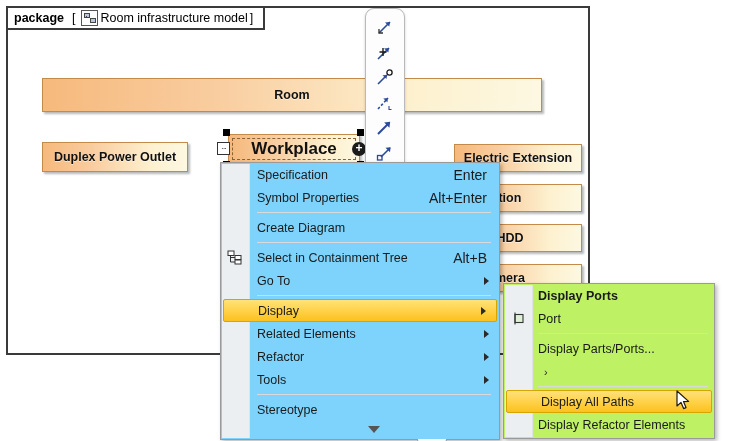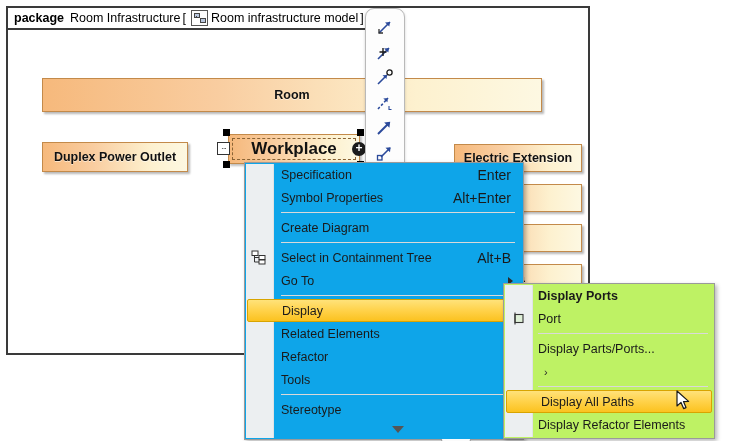--- a/index.html
+++ b/index.html
@@ -97,22 +97,22 @@
     background:#fdfdfd;border:1px solid #b9b9b9;
     border-radius:9px 9px 0 0;box-sizing:border-box;
     box-shadow:0 1px 3px rgba(0,0,0,.18);
     display:flex;flex-direction:column;align-items:center;padding-top:7px;
   }
   .pal-btn{width:32px;height:25px;display:flex;align-items:center;justify-content:center;}
   .pal-btn svg{display:block;}
 
   
   #ctx-menu{
-    position:absolute;left:244px;top:162px;width:280px;
-    background:#0ea5e9;border:1px solid #9a9a9a;box-sizing:border-box;
+    position:absolute;left:220px;top:162px;width:280px;
+    background:#7dd3fc;border:1px solid #9a9a9a;box-sizing:border-box;
     box-shadow:2px 2px 4px rgba(0,0,0,.28);
     padding-bottom:2px;
   }
   #ctx-menu .gutter{
     position:absolute;left:1px;top:1px;bottom:1px;width:27px;
     background:#eceff1;border-right:1px solid #e0e3e5;
   }
   .mi{
     position:relative;height:23px;display:flex;align-items:center;
     padding-left:36px;padding-right:10px;font-size:12.5px;color:#1a1a1a;
@@ -170,21 +170,20 @@
   
   #cursor{position:absolute;left:676px;top:390px;width:16px;height:22px;}
 </style>
 </head>
 <body>
 
 <div id="diagram-frame">
 
   <div id="frame-header">
     <span class="kw">package</span>
-    <span class="nm">Room Infrastructure</span>
     <span class="br">[</span>
     <span class="tree-icon">
       <span class="tree-line"></span>
         <span class="tree-line2"></span>
     </span>
     <span class="nm">Room infrastructure model</span>
     <span class="br">]</span>
   </div>
 
   <div class="ebox" id="box-room">

